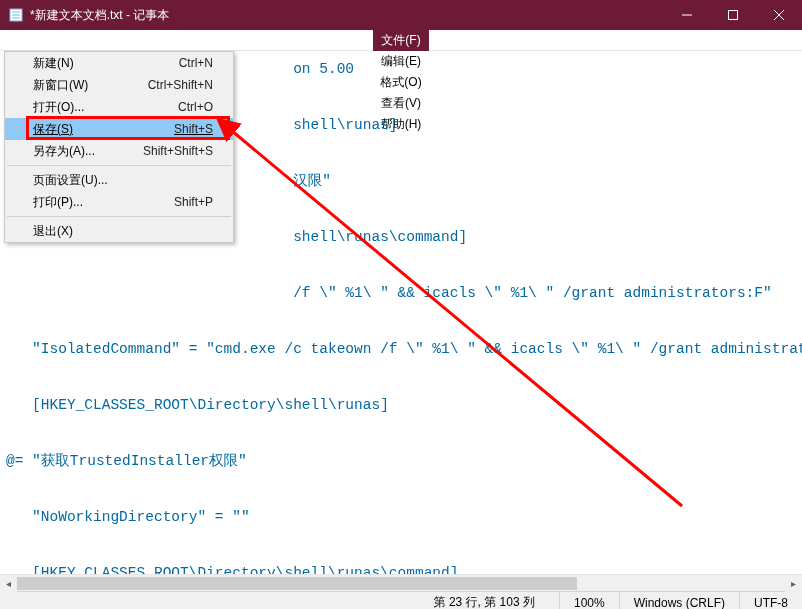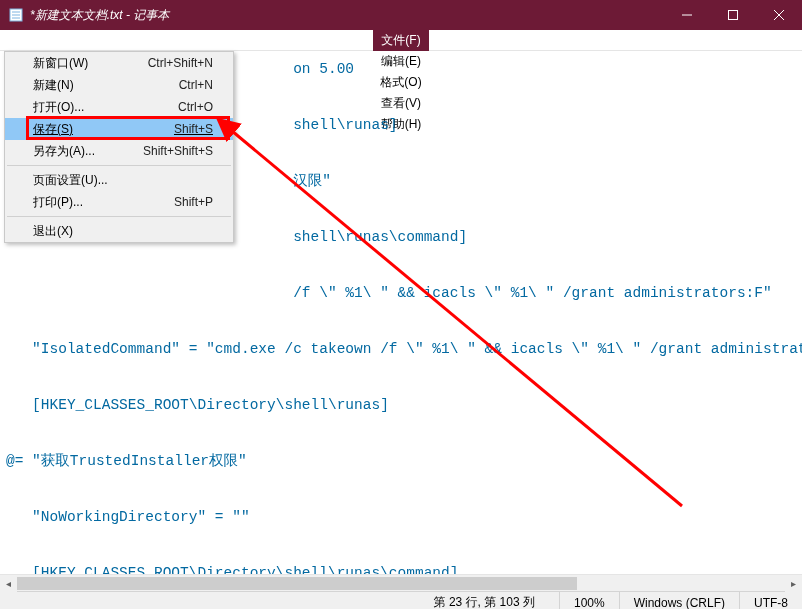--- a/index.html
+++ b/index.html
@@ -1,18 +1,18 @@
 <!DOCTYPE html>
 <html><head>
 <meta charset="utf-8">
 <style>
 * { margin: 0; padding: 0; box-sizing: border-box; font-family: "Segoe UI", "Microsoft YaHei", Tahoma, sans-serif; }
 html, body { width: 802px; height: 609px; overflow: hidden; background: #fff; }
 
-.titlebar { height: 30px; background: #6d1a36; color: #fff; display: flex; align-items: center; padding: 0 0 0 8px; font-size: 12px; font-style: italic; }
+.titlebar { height: 30px; background: #6d1a36; color: #fff; display: flex; align-items: center; padding: 0 0 0 8px; font-size: 12px; }
 .titlebar .icon { width: 16px; height: 16px; margin-right: 6px; display: inline-flex; align-items: center; justify-content: center; }
 .titlebar .title { flex: 1; }
 .titlebar .win-controls { display: flex; height: 100%; }
 .titlebar .win-btn { width: 46px; display: flex; align-items: center; justify-content: center; cursor: pointer; }
 
 .menubar { height: 21px; background: #fff; border-bottom: 1px solid #e5e5e5; display: flex; align-items: center; font-size: 12px; padding: 0 2px; flex-direction: column; }
 .menubar .menu-item { padding: 2px 8px; cursor: default; }
 .menubar .menu-item.active { background: #6d1a36; color: #fff; }
 
 .client { position: relative; width: 802px; height: 540px; }
@@ -100,26 +100,26 @@
    "NoWorkingDirectory" = ""
 
    [HKEY_CLASSES_ROOT\Directory\shell\runas\command]
 
 @= "cmd.exe /c takeown /f \" %1\ " /r /d y &amp;&amp; icacls \" %1\ " /grant administrators:F /t"
 
    "IsolatedCommand" = "cmd.exe /c takeown /f \" %1\ " /r /d y &amp;&amp; icacls \" %1\ " /grant adm</div>
 
   <div class="dropdown">
     <div class="dd-item">
+      <span class="label">新建(N)</span>
+      <span class="shortcut">Ctrl+N</span>
+    </div>
+    <div class="dd-item">
       <span class="label">新窗口(W)</span>
       <span class="shortcut">Ctrl+Shift+N</span>
-    </div>
-    <div class="dd-item">
-      <span class="label">新建(N)</span>
-      <span class="shortcut">Ctrl+N</span>
     </div>
     <div class="dd-item">
       <span class="label">打开(O)...</span>
       <span class="shortcut">Ctrl+O</span>
     </div>
     <div class="dd-item highlight">
       <span class="label">保存(S)</span>
       <span class="shortcut">Shift+S</span>
     </div>
     <div class="dd-item">

